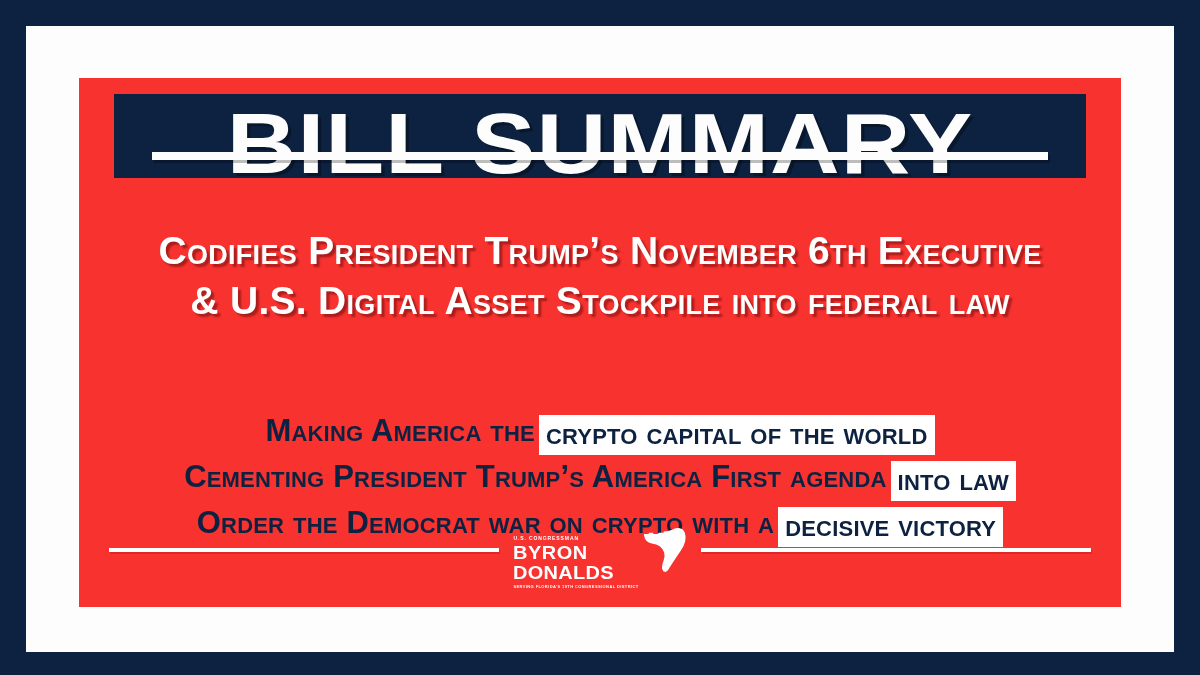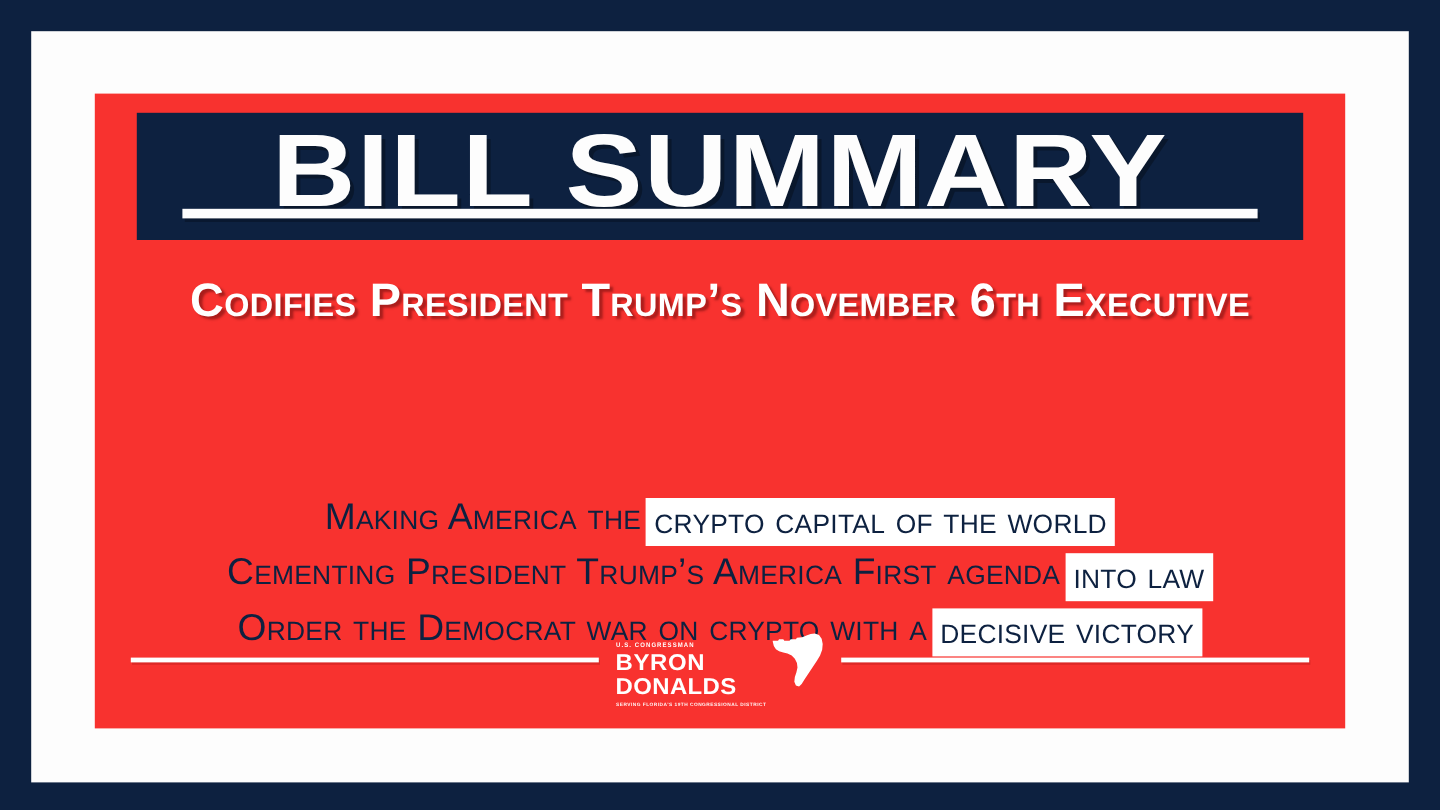--- a/index.html
+++ b/index.html
@@ -40,21 +40,21 @@
     bottom: 45px;
     background: #f8322f;
   }
 
   
   #title-block {
     position: absolute;
     left: 35px;
     top: 16px;
     right: 35px;
-    height: 106px;
+    height: 84px;
     background: #0d2140;
     padding: 0 22px;
   }
 
   #page-title {
     display: block;
     width: 100%;
     text-align: center;
     color: #fdfdfd;
     font-family: "Liberation Sans", sans-serif;
@@ -107,21 +107,21 @@
     left: 14px;
     right: 14px;
     top: 330px;
     text-align: center;
   }
 
   #bullets .bullet-line {
     display: block;
     color: #0d2140;
     font-family: "Liberation Sans", sans-serif;
-    font-weight: 400;
+    font-weight: 700;
     font-size: 31px;
     line-height: 46px;
     letter-spacing: 0.2px;
     font-variant: small-caps;
     white-space: nowrap;
   }
 
   #bullets .bullet-line .plain {
     display: inline;
   }
@@ -228,20 +228,21 @@
 
     <div id="red-panel">
 
       <div id="title-block">
         <span id="page-title">BILL SUMMARY</span>
         <div id="title-underline"></div>
       </div>
 
       <div id="headline">
         <span class="hl-line">Codifies President Trump’s November 6th Executive</span>
+        <span class="hl-line">&amp; U.S. Digital Asset Stockpile into federal law</span>
       </div>
 
       <div id="bullets">
         <span class="bullet-line">
           <span class="plain">Making America the</span><span class="hilite">crypto capital of the world</span>
         </span>
         <span class="bullet-line">
           <span class="plain">Cementing President Trump’s America First agenda</span><span class="hilite">into law</span>
         </span>
         <span class="bullet-line">

